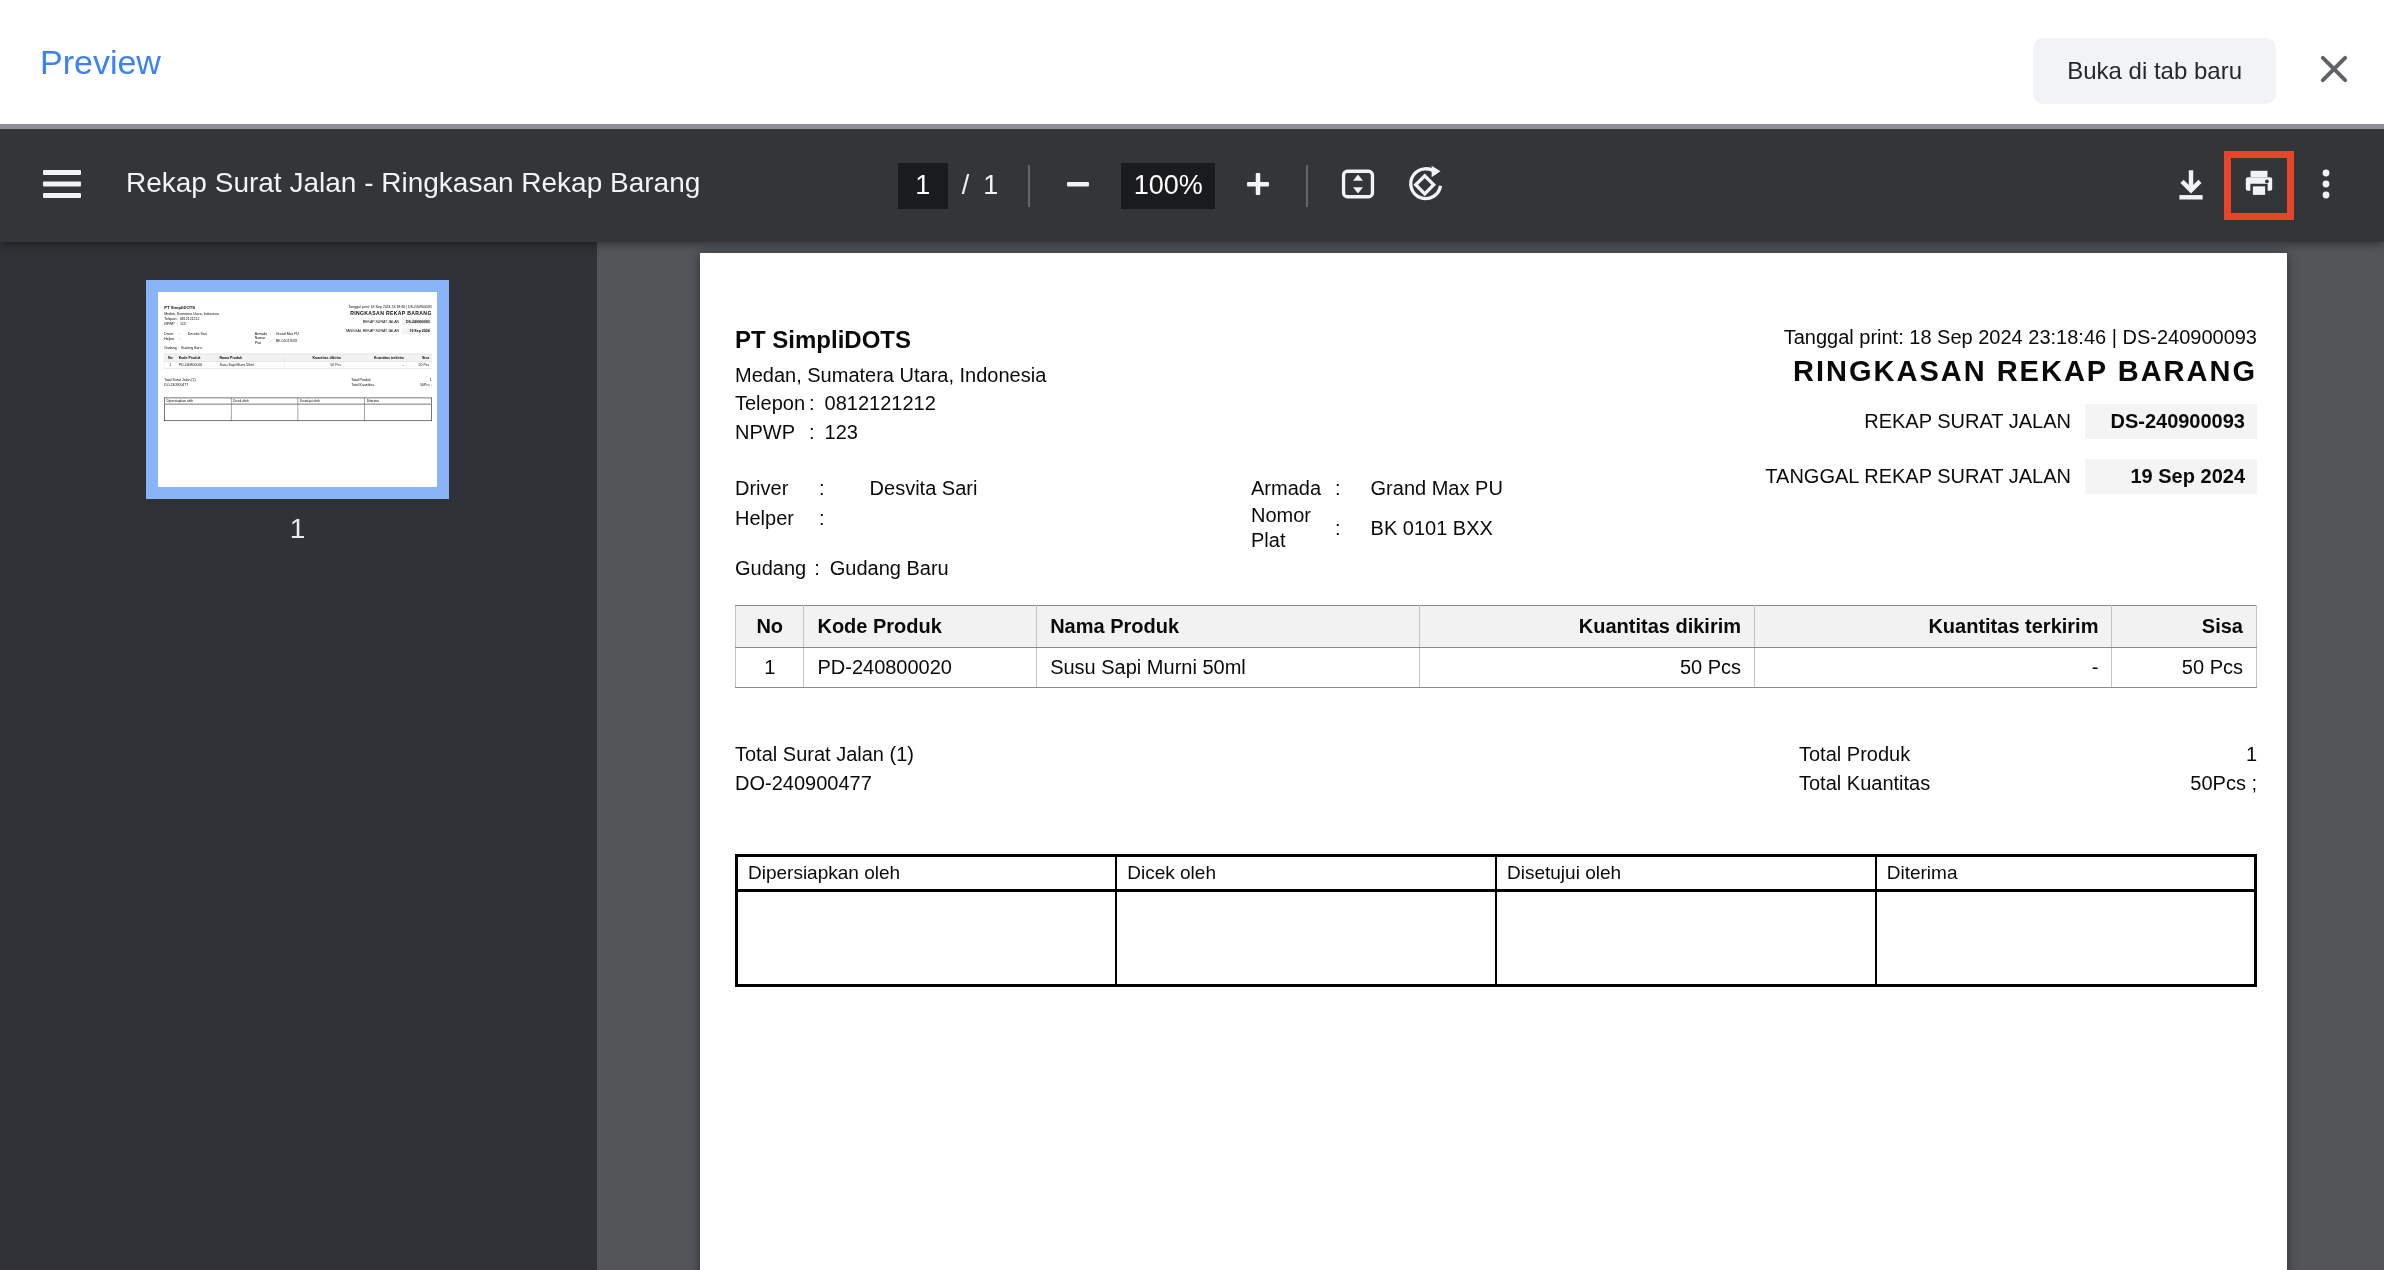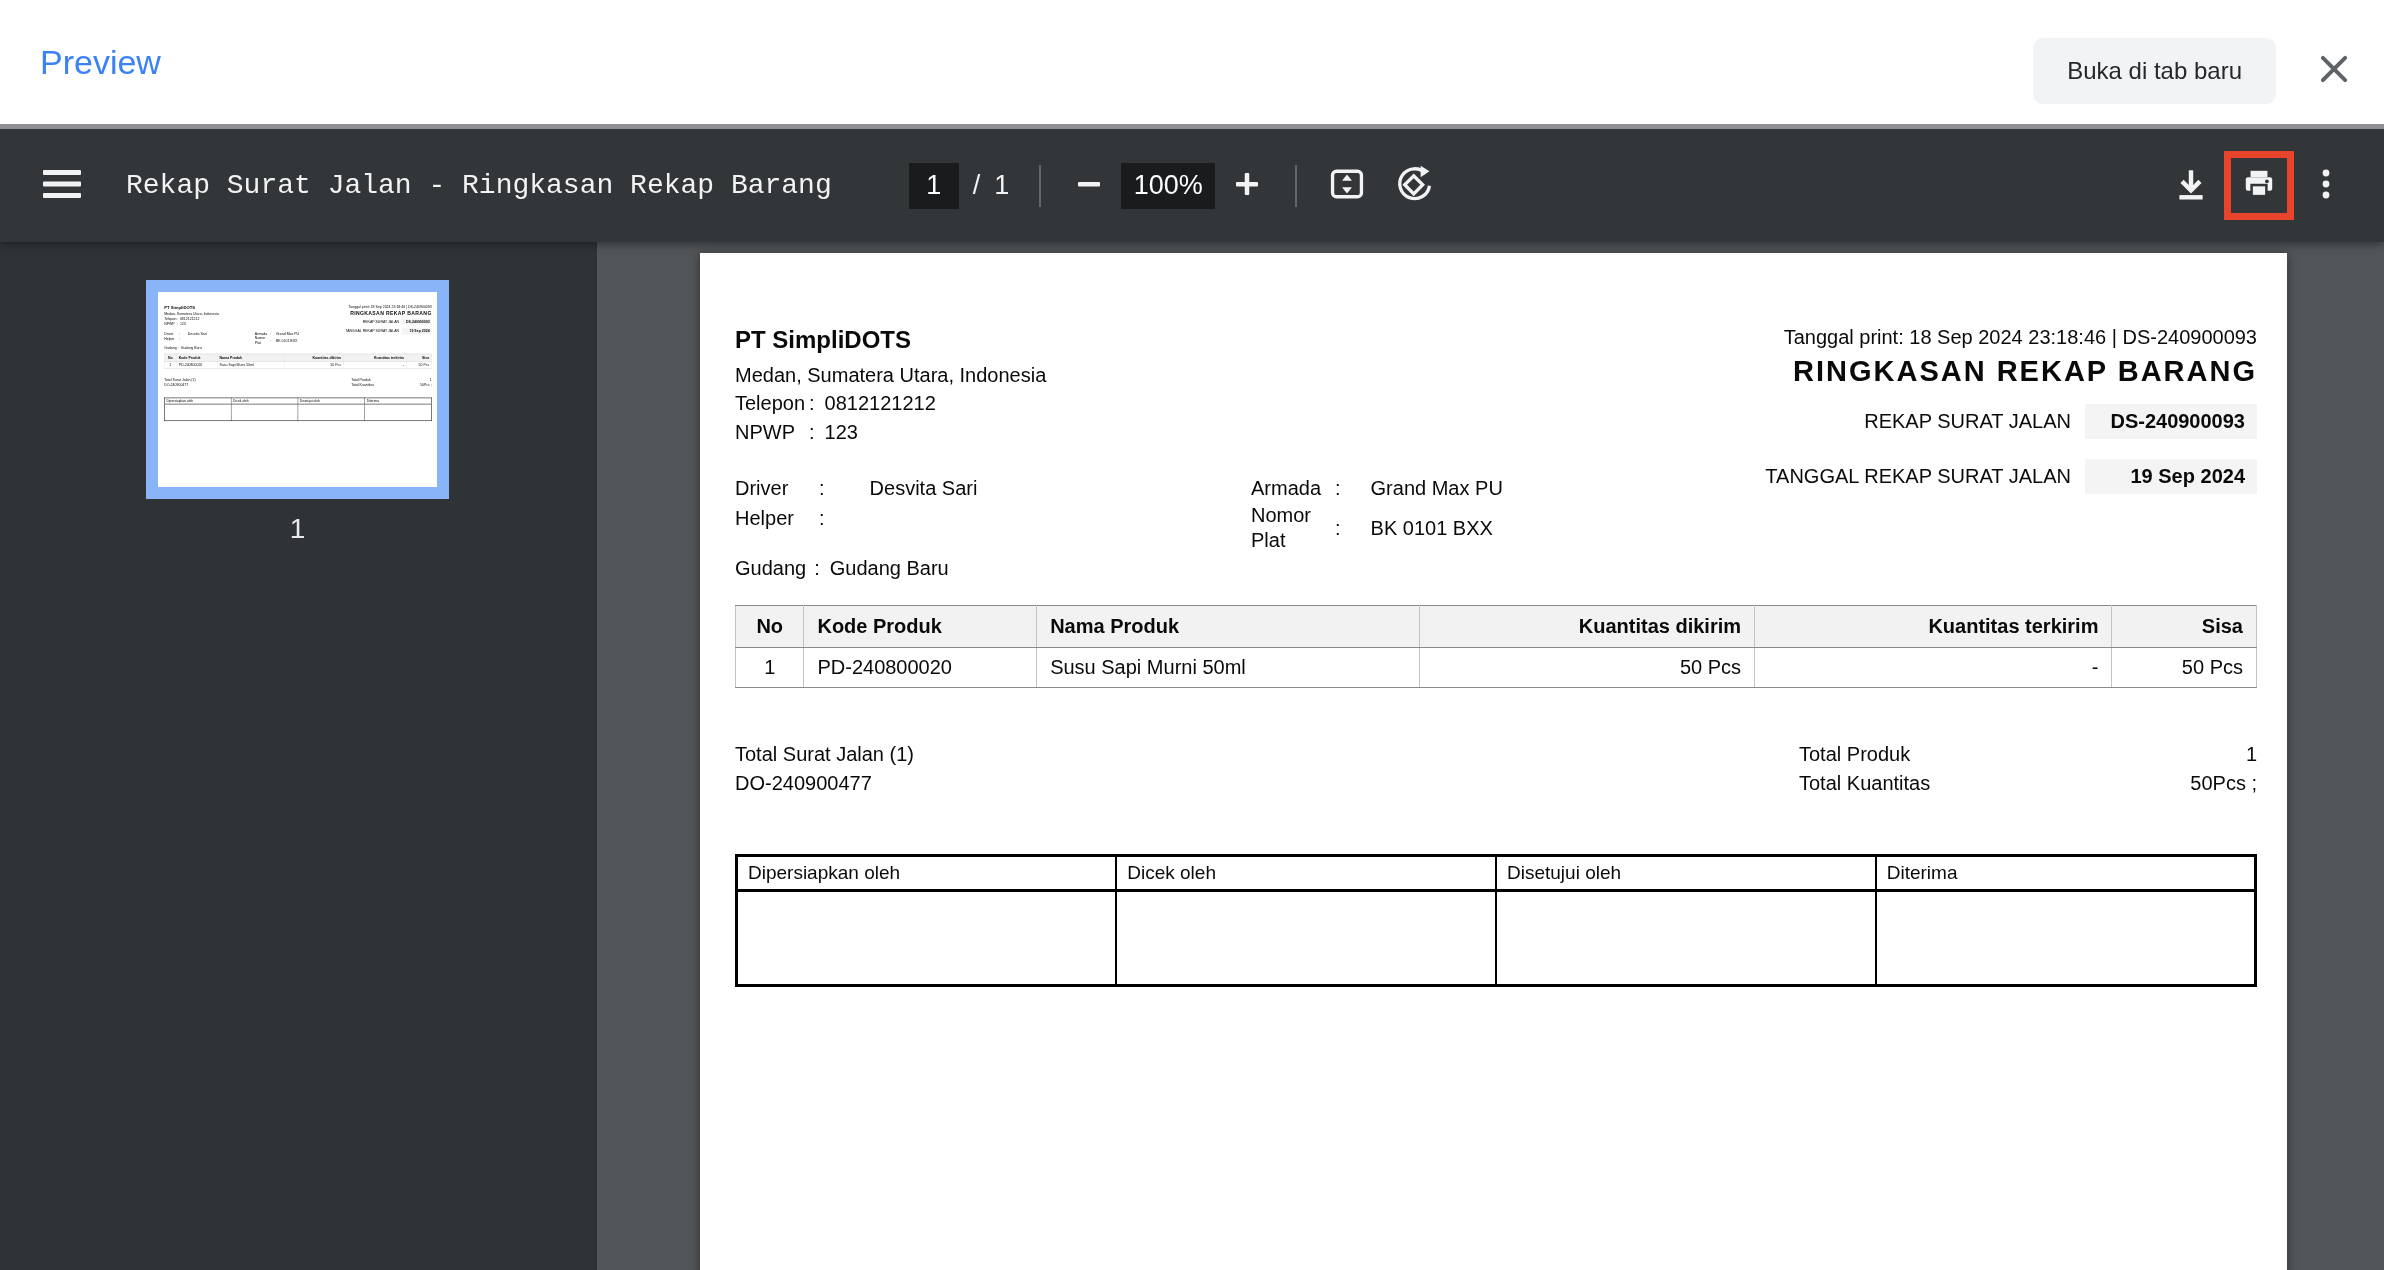--- a/index.html
+++ b/index.html
@@ -8,28 +8,28 @@
 
   
   .modal-header { position:absolute; left:0; top:0; width:2384px; height:124px; background:#ffffff; z-index:6; }
   .modal-title { position:absolute; left:40px; top:50%; transform:translateY(-50%); font-size:34px; color:#3b82f6; }
   .open-tab-btn { position:absolute; right:108px; top:38px; height:66px; padding:12px 34px; background:#f1f3f4; border:none; border-radius:10px; font-family:"Liberation Sans",sans-serif; font-size:24px; font-weight:500; color:#26282b; display:flex; align-items:center; cursor:pointer; }
   .close-btn { position:absolute; right:24px; top:44px; width:52px; height:52px; background:none; border:none; cursor:pointer; display:flex; align-items:center; justify-content:center; }
   .header-sep { position:absolute; left:0; top:124px; width:2384px; height:5px; background:#8e9093; z-index:6; }
 
   
   .pdf-toolbar { position:absolute; left:0; top:129px; width:2384px; height:113px; background:#323639; display:flex; align-items:center; z-index:5; box-shadow:0 3px 8px rgba(0,0,0,.35); color:#f1f3f4; }
-  .tb-left { flex:1 1 0; display:flex; align-items:center; min-width:0;font-family:Liberation Mono, monospace; }
+  .tb-left { flex:1 1 0; display:flex; min-width:0; }
   .tb-center { flex:0 0 auto; display:flex; align-items:center; }
   .tb-right { flex:1 1 0; display:flex; align-items:center; justify-content:flex-end; padding-right:40px; }
   .menu-btn { background:none; border:none; margin-left:42px; cursor:pointer; display:flex; }
   .tb-title { margin-left:44px; font-size:28px; font-weight:500; color:#f1f3f4; white-space:nowrap; overflow:hidden; }
   .dark-box { background:#191b1d; color:#fff; font-size:27px; display:flex; align-items:center; justify-content:center; }
   .page-box { width:50px; height:46px; }
-  .zoom-box { width:94px; height:46px; margin:0 14px; }
+  .zoom-box { width:94px; height:46px; margin:0 25px; }
   .page-sep { margin:0 14px; font-size:27px; }
   .page-total { font-size:27px; }
   .tb-divider { width:2px; height:42px; background:#646769; margin:0 30px; }
   .icon-btn { background:none; border:none; cursor:pointer; display:flex; align-items:center; justify-content:center; padding:0; }
   .tb-right .icon-btn { margin-left:30px; }
   .print-wrap { position:relative; margin-left:30px; }
   .print-wrap .icon-btn { margin-left:0; }
   .red-box { position:absolute; left:-16px; top:-14px; right:-16px; bottom:-14px; border:7px solid #e8432b; pointer-events:none; }
 
   

